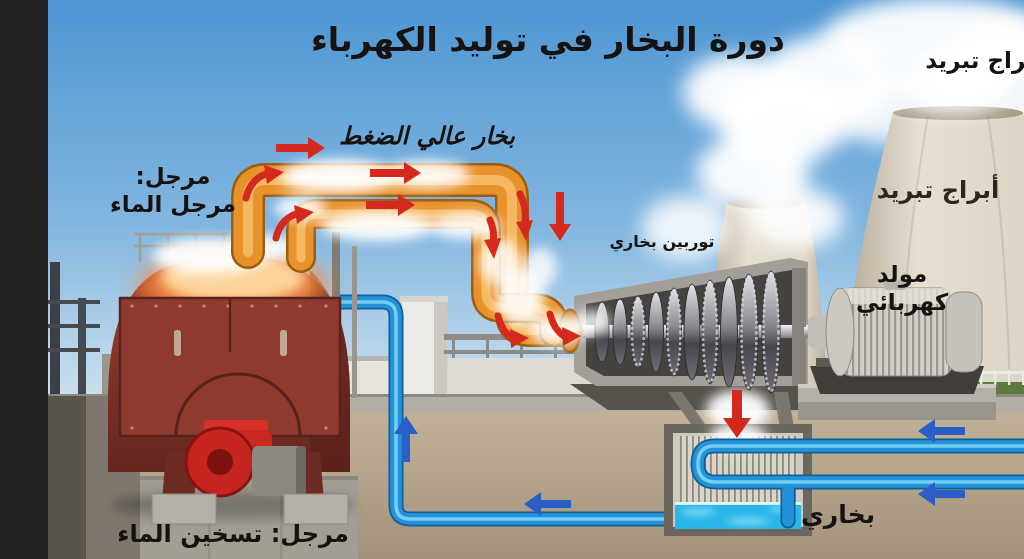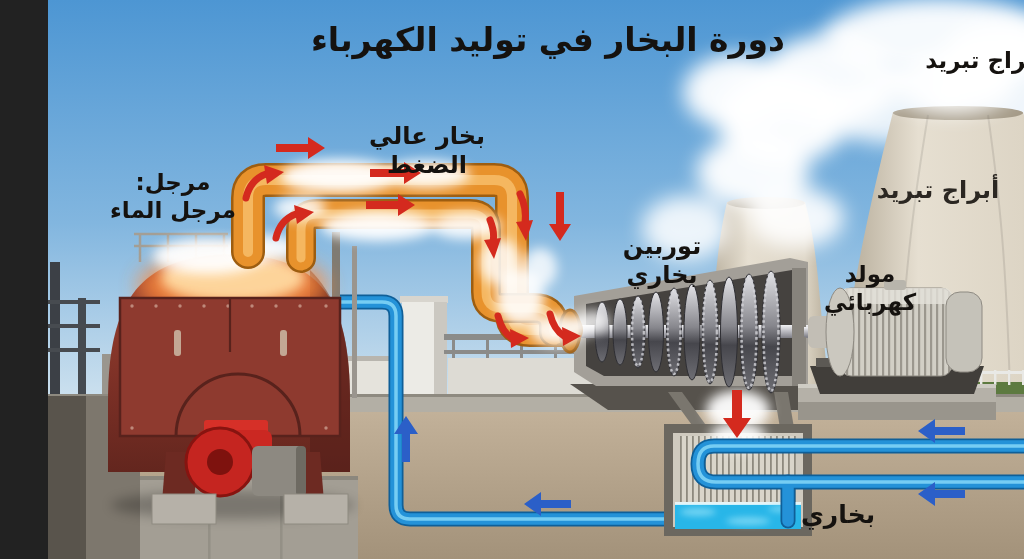--- a/index.html
+++ b/index.html
@@ -4,24 +4,24 @@
 <style>
   html,body{margin:0;padding:0;background:#222;}
   #stage{position:relative;width:1024px;height:559px;overflow:hidden;
          font-family:"DejaVu Sans","Liberation Sans",sans-serif;margin-left:48px;}
   #stage svg{position:absolute;left:0;top:0;}
   .lbl{position:absolute;direction:rtl;text-align:center;font-weight:bold;
        color:#15120f;line-height:1.22;letter-spacing:0;}
   .lbl-title{left:240px;top:20px;width:520px;font-size:33px;}
   .lbl-towers-sky{left:856px;top:46px;width:160px;font-size:23px;}
   .lbl-towers-on{left:818px;top:176px;width:144px;font-size:24px;color:#2b2722;}
-  .lbl-hps{left:286px;top:122px;width:186px;font-size:24px;}
-  .lbl-boiler{left:52px;top:168px;width:146px;font-size:23px;}
-  .lbl-turbine{left:544px;top:232px;width:140px;font-size:24px;}
-  .lbl-gen{left:752px;top:260px;width:140px;font-size:23px;}
+  .lbl-hps{left:286px;top:122px;width:186px;font-size:24px;font-style:italic;}
+  .lbl-boiler{left:52px;top:162px;width:146px;font-size:23px;}
+  .lbl-turbine{left:544px;top:232px;width:140px;font-size:16px;}
+  .lbl-gen{left:784px;top:260px;width:140px;font-size:23px;}
   .lbl-cond{left:752px;top:500px;width:76px;font-size:25px;}
   .lbl-boiler2{left:52px;top:520px;width:266px;font-size:24px;}
 </style>
 </head>
 <body>
 
 <div id="stage">
 <svg width="1024" height="559" viewBox="0 0 1024 559">
   <defs>
     <linearGradient id="skyG" x1="0" y1="0" x2="0" y2="1">
@@ -343,13 +343,14 @@
 <div class="lbl lbl-towers-sky">أبراج تبريد</div>
 <div class="lbl lbl-towers-on">أبراج تبريد</div>
 <div class="lbl lbl-hps">بخار عالي الضغط</div>
 <div class="lbl lbl-boiler">
   <div>مرجل:</div>
   <div>مرجل الماء</div>
 </div>
 <div class="lbl lbl-turbine">توربين بخاري</div>
 <div class="lbl lbl-gen">مولد كهربائي</div>
 <div class="lbl lbl-cond">بخاري</div>
+<div class="lbl lbl-boiler2">مرجل: تسخين الماء</div>
 </div>
 
 </body></html>

